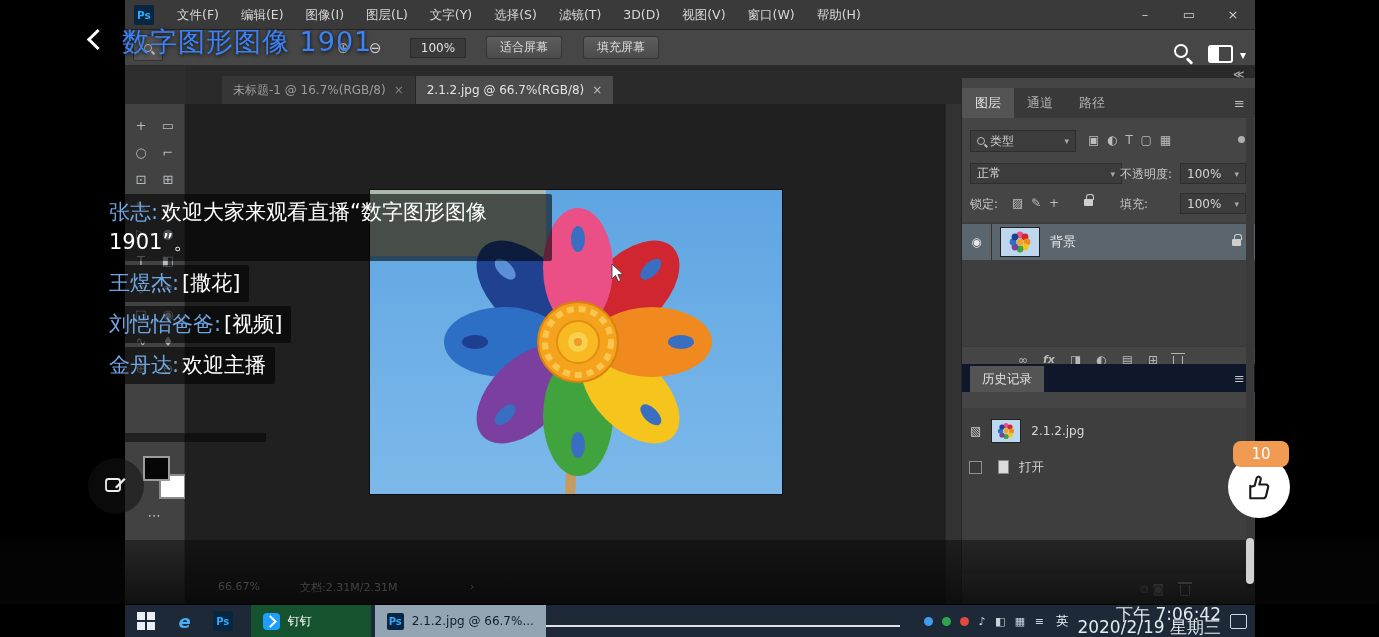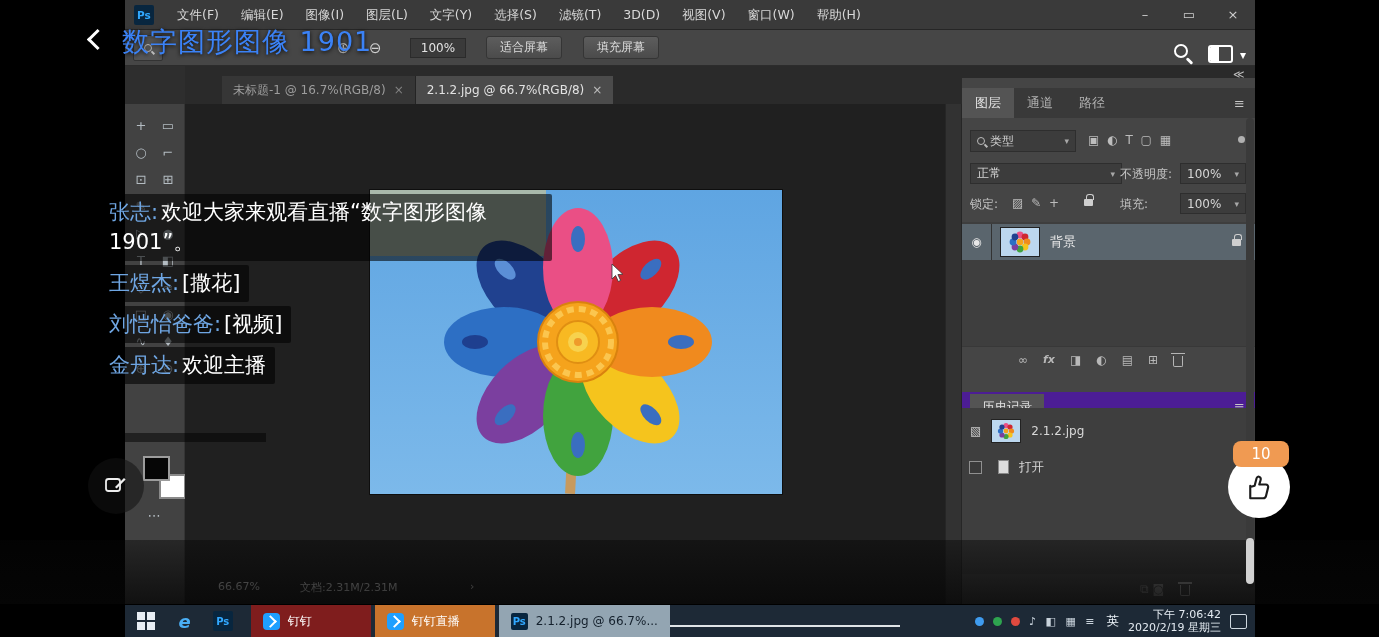--- a/index.html
+++ b/index.html
@@ -67,54 +67,54 @@
                   border-bottom:none;border-radius:3px 3px 0 0}
   .layerlist{position:absolute;left:0;top:144px;width:293px;height:124px;background:#3e3e3e}
   .layerrow{position:absolute;left:0;top:2px;width:293px;height:36px;background:#5a656d;display:flex;align-items:center}
   .eyecell{width:30px;text-align:center;border-right:1px solid #333;color:#e8e8e8;font-size:12px;line-height:36px;flex:none}
   .lthumb{margin-left:8px;border:1px solid #222;background:#fff;flex:none;line-height:0}
   .lname{margin-left:10px;font-size:13px;color:#e8e8e8}
   .pfooter{position:absolute;left:0;top:268px;width:293px;height:26px;background:#454545;border-top:1px solid #383838;
            display:flex;align-items:center;gap:15px;padding-left:56px;color:#b8b8b8}
   .trash{width:10px;height:11px;border:1.5px solid #b5b5b5;border-top:none;border-radius:0 0 2px 2px;position:relative;margin-top:3px}
   .trash:before{content:"";position:absolute;top:-3px;left:-3px;right:-3px;height:1.5px;background:#b5b5b5}
-  .histhead{position:absolute;left:0;top:314px;width:293px;height:28px;background:#4c1d95}
+  .histhead{position:absolute;left:0;top:286px;width:293px;height:28px;background:#0f172a}
   .htab{position:absolute;left:8px;top:2px;height:26px;line-height:26px;padding:0 12px;background:#545454;color:#e2e2e2;font-size:12.5px}
   .histlist{position:absolute;left:0;top:330px;width:293px;height:166px;background:#3e3e3e}
   .hrow{position:absolute;left:0;width:293px;height:30px;display:flex;align-items:center}
   .hcheck{width:13px;height:13px;border:1px solid #909090;background:#3a3a3a;flex:none}
   .pageic{width:11px;height:14px;background:#dcdcdc;border:1px solid #888;flex:none}
   .hfooter{position:absolute;left:0;top:496px;width:293px;height:30px;display:flex;align-items:center;gap:16px;
            padding-left:178px;color:#9a9a9a;opacity:.85}
   .scrolltrack{position:absolute;right:1px;top:40px;width:8px;height:470px;background:#3a3a3a;border-radius:4px}
 
   
   .taskbar{left:0;top:604px;width:1130px;height:33px;background:#1d2936;border-top:1px solid #000;
            display:flex;align-items:center}
   .winlogo{display:grid;grid-template-columns:8px 8px;grid-gap:1.5px;margin-left:12px}
   .winlogo i{width:8px;height:8px;background:#e8eef4}
   .ie-e{margin-left:24px;font-size:18px;font-weight:bold;font-style:italic;color:#4aaef5}
   .pssmall{width:20px;height:20px;margin-left:22px;background:#08263f;border-radius:2px;color:#31a8ff;font-size:10px;
            font-weight:bold;display:flex;align-items:center;justify-content:center}
   .appsrow{display:flex;gap:4px;margin-left:18px;position:relative;z-index:1}
   .tbtn{height:33px;display:flex;align-items:center;gap:8px;padding:0 12px;font-size:12px;color:#fff;min-width:120px;white-space:nowrap}
-  .tb-dd1{background:#7f1d1d}.tb-dd2{background:#c8732c}
+  .tb-dd1{background:#14532d}.tb-dd2{background:#c8732c}
   .tb-ps{background:#93a5b2;color:#14202c}
   .tb-folder{background:#313e4c}
   .ddicon{width:17px;height:17px;border-radius:4px;background:#1e9fff;display:flex;align-items:center;justify-content:center;flex:none}
   .ddicon:after{content:"";width:7px;height:7px;border-right:2.5px solid #fff;border-bottom:2.5px solid #fff;
                 transform:rotate(-45deg);margin-left:-2px}
   .folder{width:15px;height:11px;background:#e9b94d;border-radius:1.5px;position:relative;flex:none}
   .folder:before{content:"";position:absolute;top:-3px;left:0;width:7px;height:3px;background:#e9b94d;border-radius:1.5px 1.5px 0 0}
   .tline{position:absolute;left:395px;top:20px;width:380px;height:2px;background:#dfe3e6;z-index:0}
   .tray{margin-left:auto;display:flex;align-items:center;gap:9px;margin-right:8px;position:relative;z-index:1}
   .dot{width:9px;height:9px;border-radius:50%}
   .trayglyphs{color:#c9d3dc;font-size:11px;letter-spacing:3px}
   .lang{font-size:12.5px;color:#eaf1f7}
-  .clock{text-align:right;font-size:11px;line-height:13px;color:#e3eaf1}
+  .clock{text-align:right;font-size:17px;line-height:13px;color:#e3eaf1}
   .notif{width:17px;height:15px;border:1.5px solid #cfd8e0;border-radius:2px}
 
   
   .playerbar{left:0;top:540px;width:1379px;height:64px;background:linear-gradient(rgba(6,6,6,.45),rgba(6,6,6,.82));z-index:6}
   .scrollthumb{left:1246px;top:538px;width:8px;height:46px;background:#d2d2d2;border-radius:4px;z-index:7}
 
   .ov{z-index:10}
   .chev{width:15px;height:15px;border-left:3.5px solid #fff;border-bottom:3.5px solid #fff;transform:rotate(45deg)}
   .ovtitle{left:122px;top:24px;font-size:27px;color:#3b82f6;text-shadow:0 1px 4px rgba(0,0,0,.9);letter-spacing:1px;white-space:nowrap}
   .magnifier{width:14px;height:14px;border:2.5px solid #fff;border-radius:50%;position:relative}
@@ -396,24 +396,20 @@
           <i></i>
           <i></i>
         </span>
       <span class="ie-e">e</span>
       <span class="pssmall">Ps</span>
       <div class="appsrow">
         <div class="tbtn tb-dd1">
           <span class="ddicon"></span>
           <span>钉钉</span>
         </div>
-        <div class="tbtn tb-dd2">
-          <span class="ddicon"></span>
-          <span>钉钉直播</span>
-        </div>
         <div class="tbtn tb-ps">
           <span class="pssmall" style="margin-left:0;width:17px;height:17px">Ps</span>
           <span>2.1.2.jpg @ 66.7%...</span>
         </div>
       </div>
       <div class="tray">
         <span class="dot" style="background:#3f9cf0"></span>
         <span class="dot" style="background:#2ea44f"></span>
         <span class="dot" style="background:#e04a3f"></span>
         <span class="trayglyphs">♪ ◧ ▦ ≡</span>

